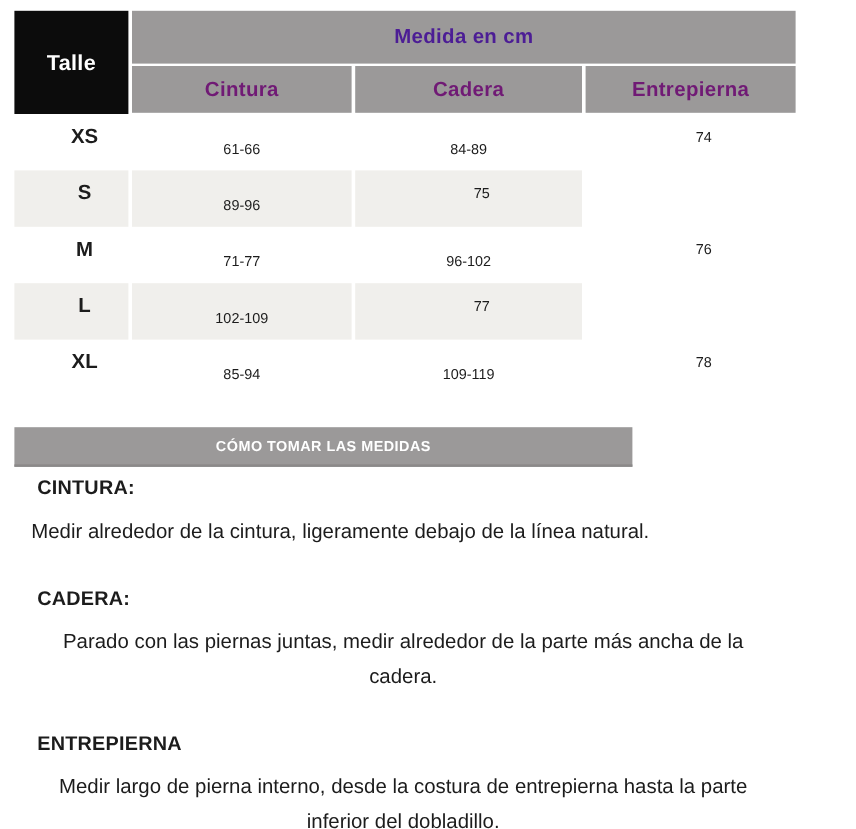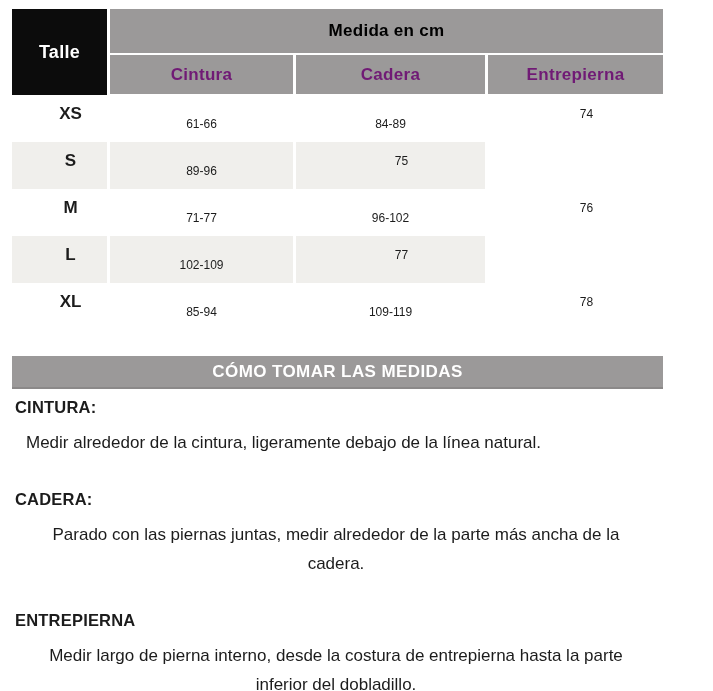--- a/index.html
+++ b/index.html
@@ -31,21 +31,21 @@
   .corner-cell {
     background: var(--black);
     color: #fff;
     height: 86px;
     display: flex; align-items: center; justify-content: center;
     font-weight: bold; font-size: 18px; letter-spacing: 0.3px;
   }
   .group-col { display: flex; flex-direction: column; row-gap: 2px; }
   .group-header {
     background: var(--gray);
-    color: #000000;
+    color: #4c1d95;
     height: 44px;
     display: flex; align-items: center; justify-content: center;
     font-weight: bold; font-size: 17px; letter-spacing: 0.3px;
   }
   .sub-headers {
     display: grid;
     grid-template-columns: 183px 189px 175px;
     column-gap: 3px;
     height: 39px;
   }
@@ -67,31 +67,31 @@
     font-size: 12px;
   }
   .tbl-row.alt .cell { background: var(--alt-row); }
   .cell.size-cell { font-weight: bold; font-size: 17px; }
   .cell.size-cell span, .cell.high span { transform: translateY(-5px); display: inline-block; margin-left: 22px; }
   .cell.low span { transform: translateY(5px); display: inline-block; }
 
   
   .guide-bar {
     margin: 26px 0 0 12px;
-    width: 651px; height: 33px;
+    width: 515px; height: 33px;
     background: var(--gray);
     border-bottom: 2px solid var(--gray-dark);
     color: #fff;
     display: flex; align-items: center; justify-content: center;
-    font-weight: bold; font-size: 17px; letter-spacing: 0.4px;
+    font-weight: bold; font-size: 12px; letter-spacing: 0.4px;
   }
   .guide-sections { margin: 9px 0 0 15px; }
   .guide-section { margin-bottom: 33px; }
   .guide-section h3 {
-    margin: 0 0 7px 0;
+    margin: 0 0 7px 16px;
     font-size: 16.5px; font-weight: bold; letter-spacing: 0.2px;
   }
   .guide-section p {
     margin: 11px;
     font-size: 17px; line-height: 29px;
   }
   .guide-section.s1 p { white-space: nowrap; }
   .guide-section.s2 p, .guide-section.s3 p { max-width: 620px; text-align: center; }
 </style>
 </head>

